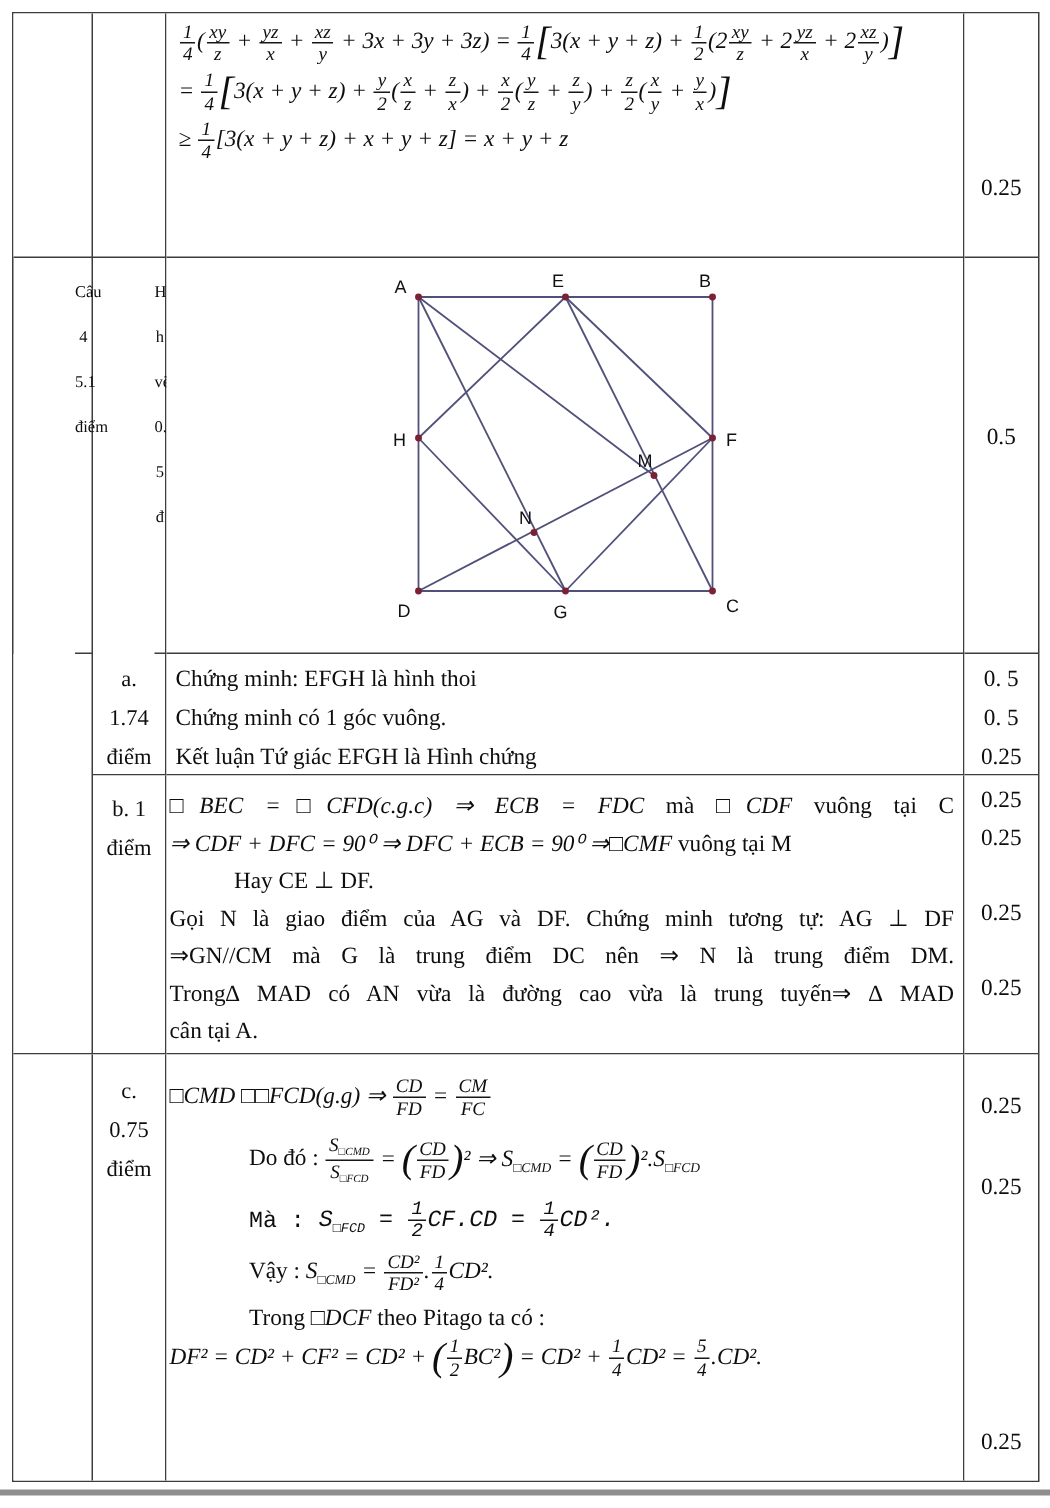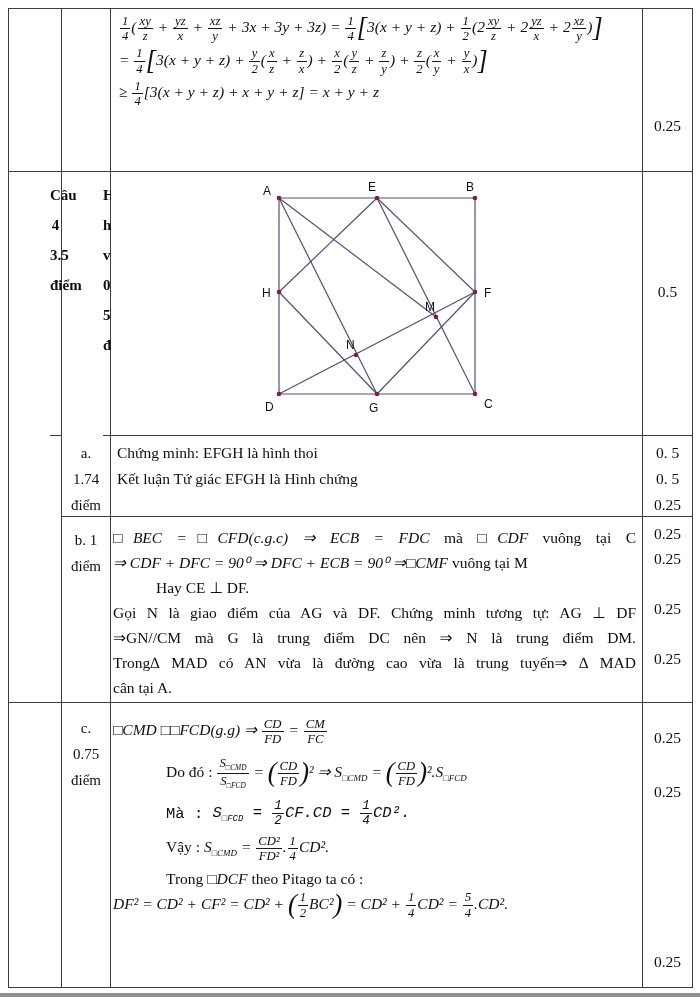--- a/index.html
+++ b/index.html
@@ -8,21 +8,21 @@
   .tbl{position:absolute;left:8px;top:8px;display:grid;
        grid-template-columns:53px 49px 532px 49px;
        grid-template-rows:163px 264px 81px 186px 284px;
        border:1px solid #3d3d3d;background:#fff;}
   .cell{border-right:1px solid #3d3d3d;border-bottom:1px solid #3d3d3d;
         box-sizing:border-box;position:relative;background:#fff;}
   .no-r{border-right:none;}
   .no-b{border-bottom:none;}
   
   .lbl{text-align:center;font-size:15px;line-height:26px;padding-top:4px;}
-  .lbl-bold{font-weight:bold;font-size:15px;line-height:30px;padding-top:8px;margin-left:41px;}
+  .lbl-bold{font-weight:normal;font-size:11px;line-height:30px;padding-top:8px;margin-left:41px;}
   
   .content{font-size:15.5px;}
   .r1c{padding:5px 4px 0 8px;}
   .r1l{margin-bottom:3px;}
   .ra{padding:4px 4px 0 6px;line-height:26px;}
   .rb{padding:8px 3px 0 2px;line-height:25px;}
   .rc{padding:0 3px 0 2px;}
   .just{text-align:justify;text-align-last:justify;padding-right:3px;}
   .ind45{padding-left:43px;}
   .ind55{padding-left:53px;}
@@ -65,21 +65,21 @@
       <div class="m-line r1l"><i><span class="frac"><span class="fn">1</span><span class="fd">4</span></span>(<span class="frac"><span class="fn">xy</span><span class="fd">z</span></span> + <span class="frac"><span class="fn">yz</span><span class="fd">x</span></span> + <span class="frac"><span class="fn">xz</span><span class="fd">y</span></span> + 3x + 3y + 3z) = <span class="frac"><span class="fn">1</span><span class="fd">4</span></span><span class="big">[</span>3(x + y + z) + <span class="frac"><span class="fn">1</span><span class="fd">2</span></span>(2<span class="frac"><span class="fn">xy</span><span class="fd">z</span></span> + 2<span class="frac"><span class="fn">yz</span><span class="fd">x</span></span> + 2<span class="frac"><span class="fn">xz</span><span class="fd">y</span></span>)<span class="big">]</span></i></div>
       <div class="m-line r1l"><i>= <span class="frac"><span class="fn">1</span><span class="fd">4</span></span><span class="big">[</span>3(x + y + z) + <span class="frac"><span class="fn">y</span><span class="fd">2</span></span>(<span class="frac"><span class="fn">x</span><span class="fd">z</span></span> + <span class="frac"><span class="fn">z</span><span class="fd">x</span></span>) + <span class="frac"><span class="fn">x</span><span class="fd">2</span></span>(<span class="frac"><span class="fn">y</span><span class="fd">z</span></span> + <span class="frac"><span class="fn">z</span><span class="fd">y</span></span>) + <span class="frac"><span class="fn">z</span><span class="fd">2</span></span>(<span class="frac"><span class="fn">x</span><span class="fd">y</span></span> + <span class="frac"><span class="fn">y</span><span class="fd">x</span></span>)<span class="big">]</span></i></div>
       <div class="m-line r1l"><i>≥ <span class="frac"><span class="fn">1</span><span class="fd">4</span></span>[3(x + y + z) + x + y + z] = x + y + z</i></div>
     </div>
     <div class="cell no-r" style="grid-column:4;grid-row:1;">
       <div class="score-abs sc-r1">0.25</div>
     </div>
 
     <div class="cell lbl lbl-bold" style="grid-column:1;grid-row:2;">
       <div>Câu 4</div>
-      <div>3.5</div>
+      <div>5.1</div>
       <div>điểm</div>
     </div>
     <div class="cell lbl lbl-bold" style="grid-column:2;grid-row:2;">
       <div>Hìn</div>
       <div>h vẽ</div>
       <div>0. 5</div>
       <div>đ</div>
     </div>
     <div class="cell" style="grid-column:3;grid-row:2;">
       <div class="figwrap">
@@ -125,20 +125,21 @@
 
     <div class="cell" style="grid-column:1;grid-row:3 / span 2;"></div>
 
     <div class="cell lbl" style="grid-column:2;grid-row:3;">
       <div>a.</div>
       <div>1.74</div>
       <div>điểm</div>
     </div>
     <div class="cell content ra" style="grid-column:3;grid-row:3;">
       <div>Chứng minh: EFGH là hình thoi</div>
+      <div>Chứng minh có 1 góc vuông.</div>
       <div>Kết luận Tứ giác EFGH là Hình chứng</div>
     </div>
     <div class="cell no-r score sc-a" style="grid-column:4;grid-row:3;">
       <div>0. 5</div>
       <div>0. 5</div>
       <div>0.25</div>
     </div>
 
     <div class="cell lbl" style="grid-column:2;grid-row:4;padding-top:10px;">
       <div>b. 1</div>

